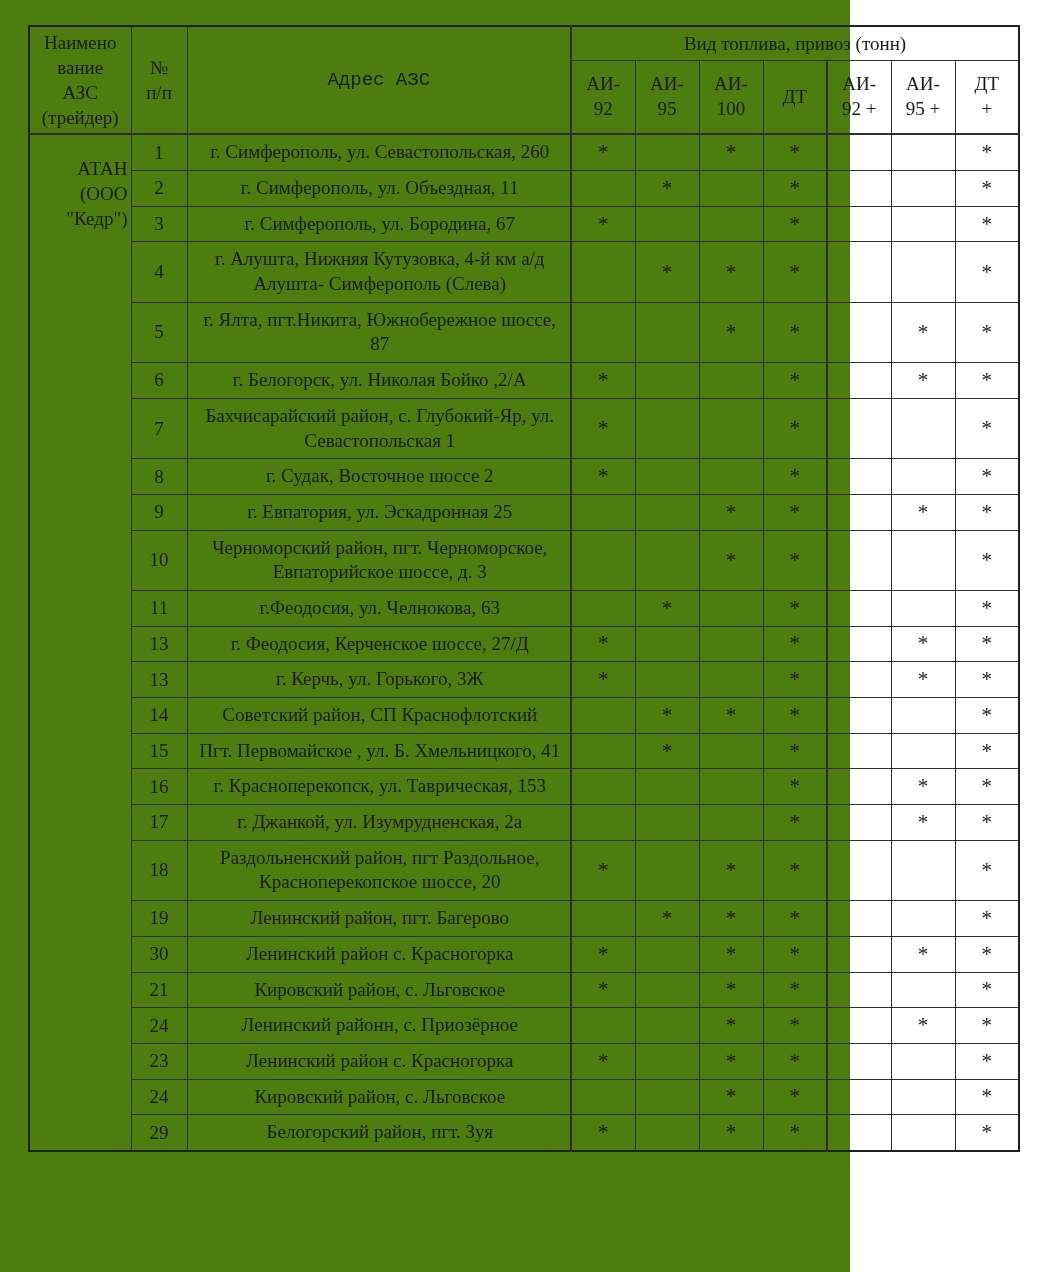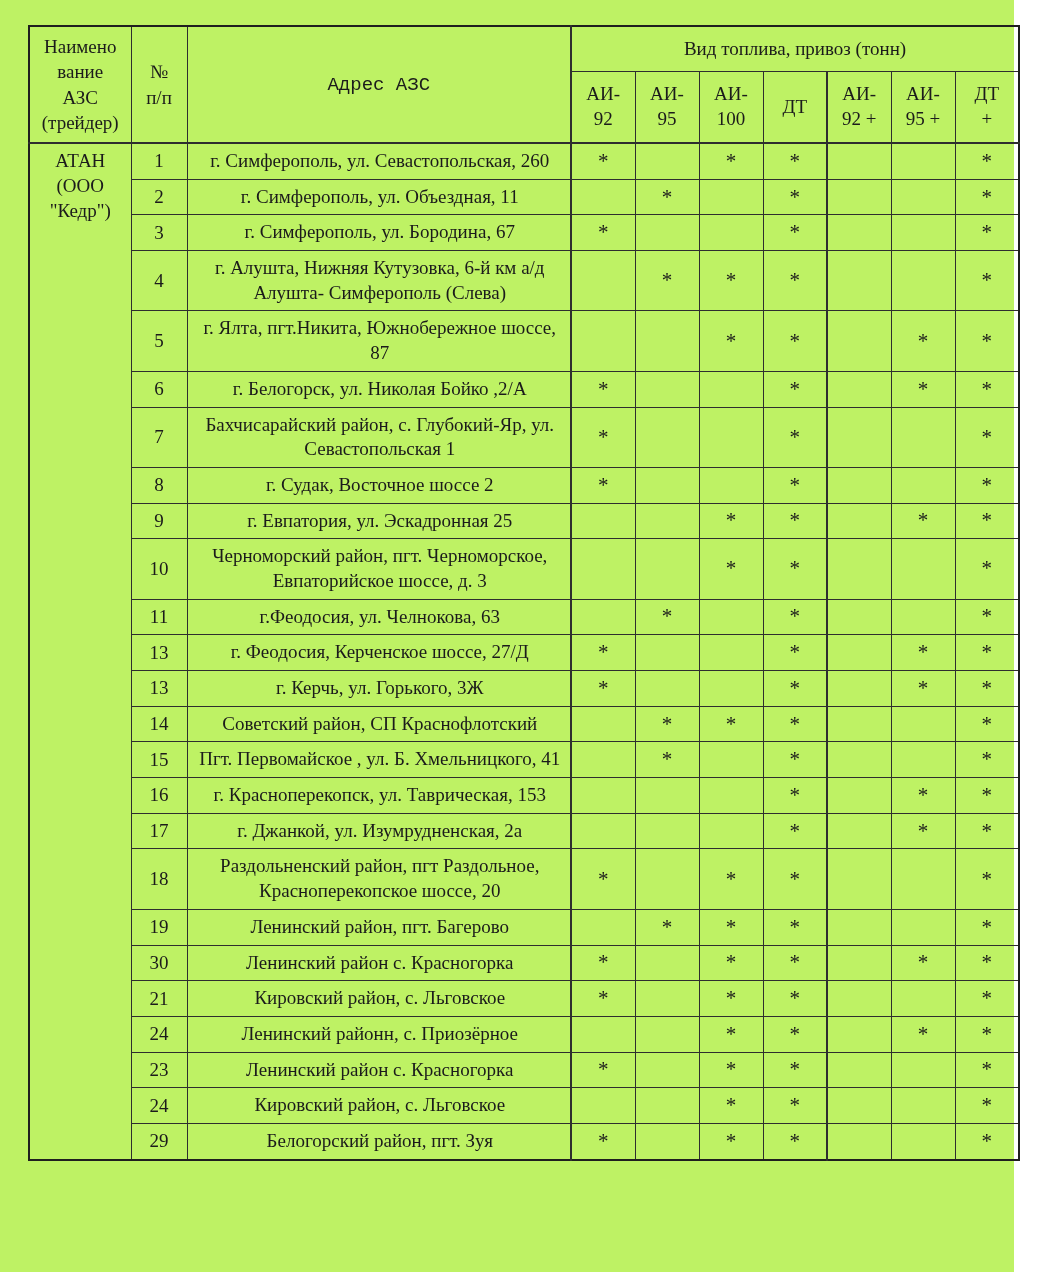--- a/index.html
+++ b/index.html
@@ -1,23 +1,23 @@
 <!DOCTYPE html>
 <html lang="ru"><head>
 <meta charset="utf-8">
 <style>
   html, body {
     margin: 0;
     padding: 0;
     background: #ffffff;
   }
   .page {
-    width: 1014px;
+    width: 850px;
     height: 1272px;
-    background: #bef264;
+    background: #4d7c0f;
     box-sizing: border-box;
     padding: 25px 32px 30px 28px;
     font-family: "Liberation Serif", "DejaVu Serif", serif;
     color: #1b1b1b;
   }
   table.fuel-table {
     border-collapse: collapse;
     table-layout: fixed;
     width: 990px;
     font-size: 19px;
@@ -41,38 +41,38 @@
     line-height: 1.32;
     padding: 3px 2px;
   }
   th.addr-col {
     text-align: center;
     padding: 3px 6px;
     font-family: Liberation Mono, monospace;
   }
   th.group-col {
     text-align: center;
-    padding: 8px 4px;
+    padding: 2px 4px;
     height: 28px;
   }
   th.fuel-col {
     text-align: center;
     white-space: pre-line;
     line-height: 1.3;
     padding: 9px 2px;
     height: 52px;
   }
 
   
   td.trader {
     vertical-align: top;
-    text-align: center;
+    text-align: right;
     white-space: pre-line;
     line-height: 1.32;
-    padding: 4px 3px;
+    padding: 21px 3px;
   }
   td.num {
     text-align: center;
     padding: 5px 2px;
   }
   td.addr {
     text-align: center;
     padding: 5px 8px 5px 10px;
     line-height: 1.3;
   }
@@ -158,21 +158,21 @@
           <td class="fuel thick-left">*</td>
           <td class="fuel"></td>
           <td class="fuel"></td>
           <td class="fuel">*</td>
           <td class="fuel thick-left"></td>
           <td class="fuel"></td>
           <td class="fuel">*</td>
         </tr>
         <tr>
           <td class="num">4</td>
-          <td class="addr">г. Алушта, Нижняя Кутузовка, 6-й км а/д Алушта- Симферополь (Слева)</td>
+          <td class="addr">г. Алушта, Нижняя Кутузовка, 4-й км а/д Алушта- Симферополь (Слева)</td>
           <td class="fuel thick-left"></td>
           <td class="fuel">*</td>
           <td class="fuel">*</td>
           <td class="fuel">*</td>
           <td class="fuel thick-left"></td>
           <td class="fuel"></td>
           <td class="fuel">*</td>
         </tr>
         <tr>
           <td class="num">5</td>

